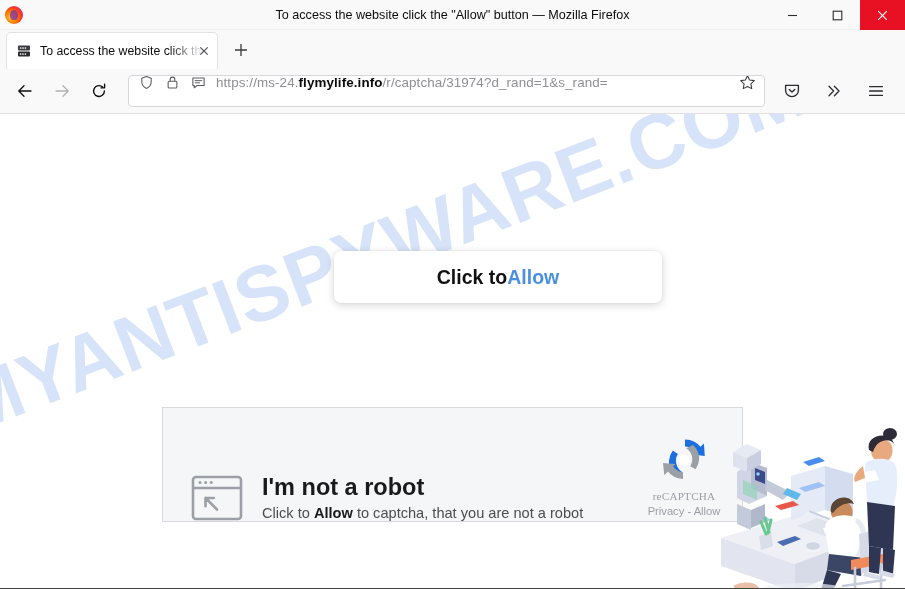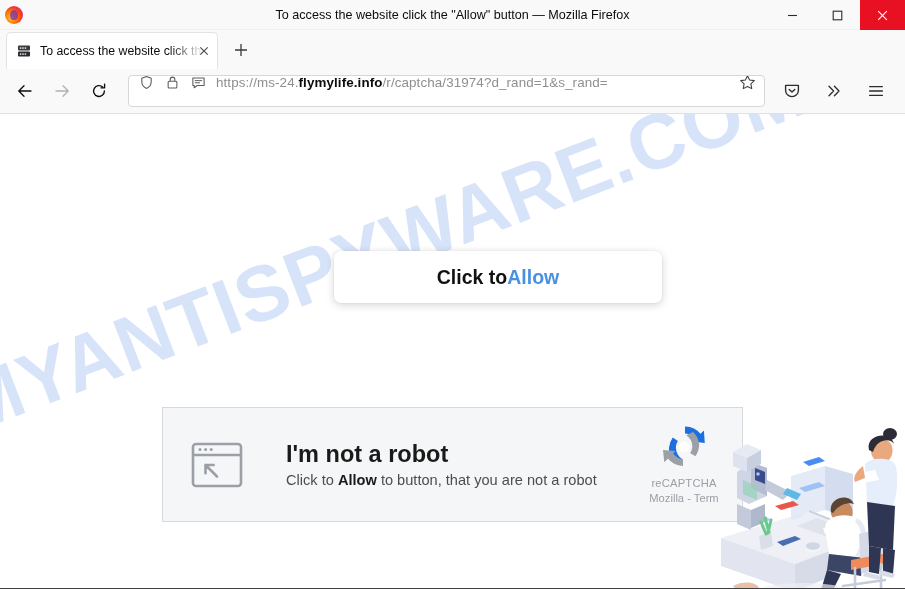--- a/index.html
+++ b/index.html
@@ -222,23 +222,22 @@
   .allow-banner .accent { color: #4a90e2; }
 
   
   .captcha {
     position: absolute;
     left: 162px; top: 293px;
     width: 581px; height: 115px;
     background: #f5f6f7;
     border: 1px solid #d8d9dc;
     display: flex;
-    align-items: center;
+    align-items: flex-end;
     padding-left: 28px;
-    gap: 24px;
   }
   .captcha-icon {
     width: 52px; height: 46px;
     flex: 0 0 auto;
     color: #9aa0a6;
     margin-right: 19px;
   }
   .captcha-text { flex: 1 1 auto; }
   .captcha-title {
     font-size: 23.5px;
@@ -258,20 +257,21 @@
     text-align: center;
     margin-right: 6px;
     overflow: hidden;
   }
   .recaptcha-logo { width: 52px; height: 52px; margin: 0 auto 3px; display: block; }
   .recaptcha-name {
     font-size: 11.2px;
     color: #9aa0a6;
     letter-spacing: .2px;
     line-height: 1.3;
+    font-family: Liberation Serif, serif;
   }
   .recaptcha-links {
     font-size: 11.2px;
     color: #9aa0a6;
     white-space: nowrap;
     line-height: 1.6;
   }
 
   
   .illus {
@@ -414,34 +414,34 @@
           <rect x="2" y="2" width="48" height="42" rx="3" fill="none" stroke="currentColor" stroke-width="2.6"></rect>
           <path d="M2 13h48" stroke="currentColor" stroke-width="2.6"></path>
           <circle cx="9" cy="7.6" r="1.5" fill="currentColor"></circle>
           <circle cx="14.6" cy="7.6" r="1.5" fill="currentColor"></circle>
           <circle cx="20.2" cy="7.6" r="1.5" fill="currentColor"></circle>
           <path d="M26 34.5L14.5 23m0 0v8.2m0-8.2h8.2" fill="none" stroke="currentColor" stroke-width="2.6" stroke-linecap="round" stroke-linejoin="round"></path>
         </svg>
       </div>
       <div class="captcha-text">
         <div class="captcha-title">I'm not a robot</div>
-        <div class="captcha-sub"><span>Click to </span><b>Allow</b><span> to button, that you are not a robot</span></div>
+        <div class="captcha-sub"><span>Click to </span><b>Allow</b><span> to captcha, that you are not a robot</span></div>
       </div>
       <div class="recaptcha-brand">
         <svg class="recaptcha-logo" viewBox="0 0 52 52">
           <path d="M27 5.5a20.5 20.5 0 0 1 16.6 8.6l-5.2 5.6A13.6 13.6 0 0 0 27 12.6z" fill="#1c6fe0"></path>
           <path d="M45.9 9.5l.9 12.4-12.3-1.3z" fill="#1c6fe0"></path>
           <path d="M14.8 16.5A20.4 20.4 0 0 0 10.9 27c0 5.7 2.6 10.8 6.6 14.2l6.6-3.2A13.6 13.6 0 0 1 17.9 27c0-2.6.7-5 2-7z" fill="#1c6fe0"></path>
           <path d="M25 44.9a20.5 20.5 0 0 1-15.7-8.2l5-5.9A13.6 13.6 0 0 0 25 38.2z" fill="#9aa0a6"></path>
           <path d="M6.3 41.3L5 29l12.4 1z" fill="#9aa0a6"></path>
           <path d="M37.6 35.3A20.4 20.4 0 0 0 41.2 25c0-5.6-2.3-10.6-6.1-14.1l-6.8 3.4A13.6 13.6 0 0 1 34.3 25c0 2.6-.8 5.1-2.1 7.2z" fill="#9aa0a6"></path>
           <circle cx="26" cy="26" r="5.3" fill="#ffffff"></circle>
         </svg>
         <div class="recaptcha-name">reCAPTCHA</div>
-        <div class="recaptcha-links">Mozilla - Term</div>
+        <div class="recaptcha-links">Privacy - Allow</div>
       </div>
     </div>
 
     <svg class="illus" viewBox="0 0 196 178">
 
       <path d="M18 120 L96 96 L166 118 L92 146 Z" fill="#eef0f6"></path>
       <path d="M18 120 L18 148 L92 174 L92 146 Z" fill="#e2e5ef"></path>
       <path d="M92 146 L166 118 L166 142 L92 174 Z" fill="#d7dbe7"></path>
 
       <path d="M88 58 L122 48 L122 92 L88 102 Z" fill="#dfe6f5" opacity=".85"></path>

